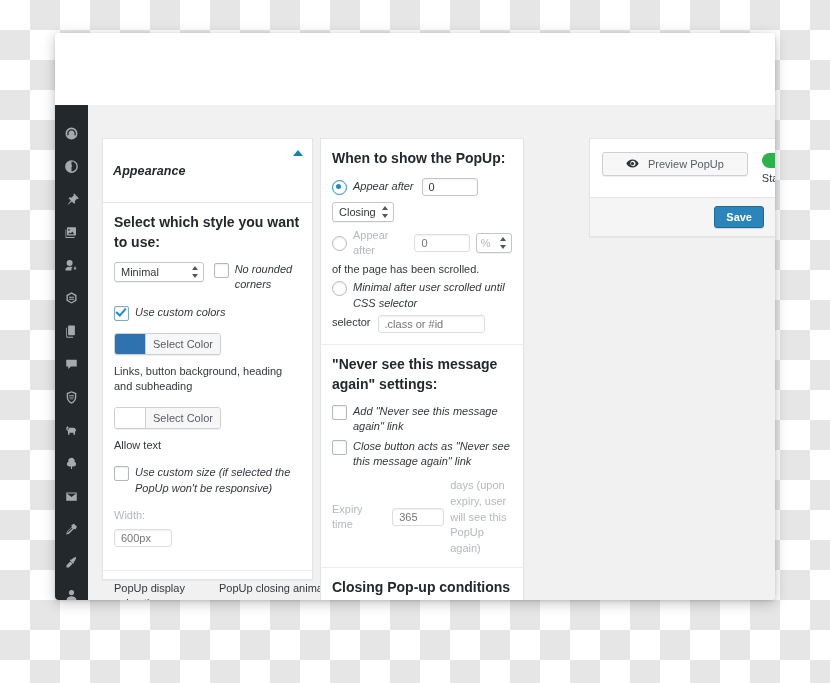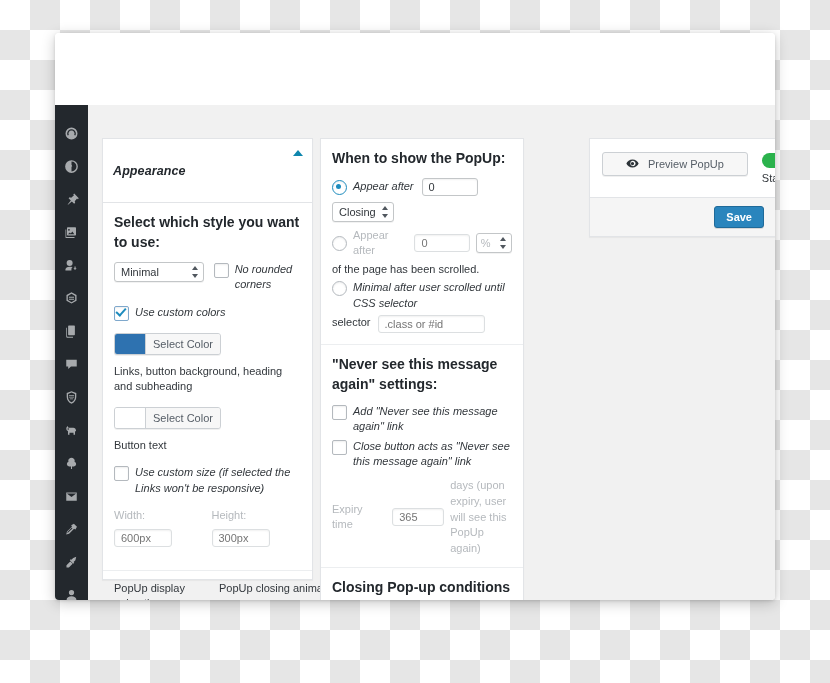--- a/index.html
+++ b/index.html
@@ -334,39 +334,34 @@
             </span>
             <div class="gap6"></div>
             <div class="lbl">Links, button background, heading and subheading</div>
 
             <div class="gap12"></div>
             <span class="colorbtn">
               <span class="swatch" style="background:#ffffff;"></span>
               <span class="cbl">Select Color</span>
             </span>
             <div class="gap6"></div>
-            <div class="lbl">Button text</div>
+            <div class="lbl">Allow text</div>
 
             <div class="gap12"></div>
             <div class="row">
               <span class="cb"></span>
-              <span class="cb-txt">Use custom size (if selected the Links won't be responsive)</span>
+              <span class="cb-txt">Use custom size (if selected the PopUp won't be responsive)</span>
             </div>
 
             <div class="gap12"></div>
             <div class="twocol">
               <div>
                 <div class="lbl-muted">Width:</div>
                 <div style="height:4px;"></div>
                 <input class="ti ti-wh dis" type="text" disabled="" placeholder="600px" style="">
-              </div>
-              <div>
-                <div class="lbl-muted">Height:</div>
-                <div style="height:4px;"></div>
-                <input class="ti ti-wh dis" type="text" disabled="" placeholder="300px" style="">
               </div>
             </div>
 
             <div class="gap12"></div>
           </div>
 
           <div class="panel-sec">
             <div class="twocol">
               <div>
                 <div class="lbl">PopUp display animation</div>

